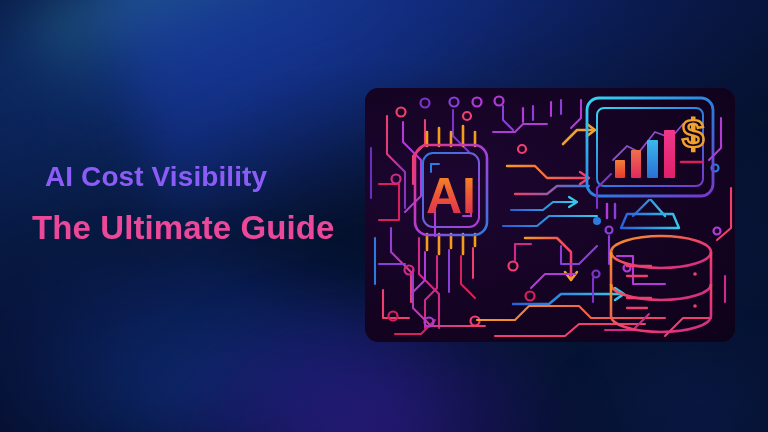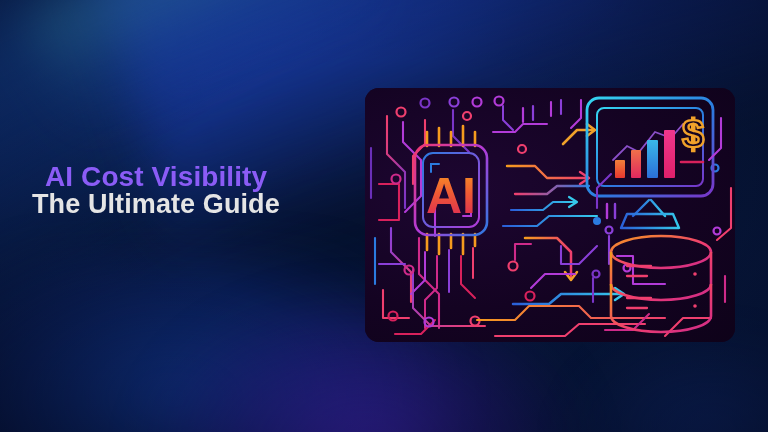--- a/index.html
+++ b/index.html
@@ -122,26 +122,27 @@
     font-size: 28px;
     font-weight: bold;
     letter-spacing: 0.1px;
     color: #8b5cf6;
     line-height: 1.0;
     white-space: nowrap;
     margin-left: 13px;
   }
   .headline .line2 {
     display: block;
-    font-size: 27px;
+    font-size: 33px;
     font-weight: bold;
     letter-spacing: 0.1px;
-    color: #e5e5e5;
+    color: #ec4899;
     line-height: 1.0;
     white-space: nowrap;
+    margin-top: 20px;
   }
 
   
   .hero-card {
     position: absolute;
     left: 365px;
     top: 88px;
     width: 370px;
     height: 254px;
     border-radius: 14px;

